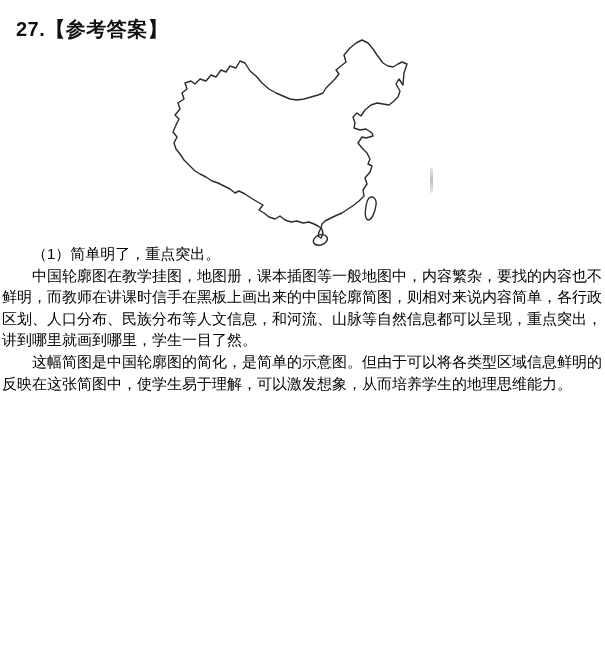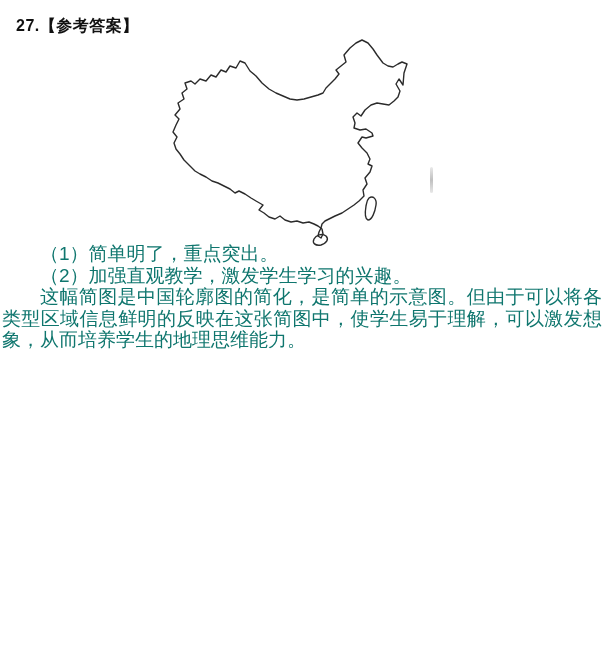--- a/index.html
+++ b/index.html
@@ -11,21 +11,21 @@
   }
   .page {
     position: relative;
     width: 605px; height: 653px;
     background: #ffffff;
     color: #1b1b1b;
   }
   .answer-header {
     position: absolute;
     left: 16px; top: 16px;
-    font-size: 16px;
+    font-size: 20px;
     font-weight: bold;
     color: #111111;
     letter-spacing: 0.5px;
     white-space: nowrap;
     text-align: right;
   }
   .map-wrap {
     position: absolute;
     left: 168px; top: 33px;
     width: 262px; height: 218px;
@@ -36,23 +36,23 @@
     left: 430px; top: 167px;
     width: 3px; height: 26px;
     border-radius: 2px;
     background: linear-gradient(to bottom, #e2e2e2, #ababab 50%, #e0e0e0);
     opacity: 0.75;
   }
   .answer-body {
     position: absolute;
     left: 2px; top: 243px;
     width: 600px;
-    font-size: 19px;
+    font-size: 15px;
     line-height: 21.6px;
-    color: #0f766e;
+    color: #000000;
     text-align: justify;
   }
   .answer-body p {
     margin: 0;
     padding: 0;
     text-indent: 2em;
   }
 </style>
 </head>
 <body>
@@ -81,17 +81,17 @@
         <path d="M201,165 C205,162 209,166 208,172 C207,179 204,187 200,187 C197,186 197,179 198,173 C199,169 199,167 201,165 Z"></path>
         <path d="M146,206 C148,202 154,200 158,203 C161,206 159,210 153,212 C147,213 144,210 146,206 Z"></path>
       </g>
     </svg>
   </div>
 
   <div class="scan-artifact"></div>
 
   <div class="answer-body">
     <p>（1）简单明了，重点突出。</p>
-    <p>（2）加强直观教学，激发学生学习的兴趣。</p>
+    <p>中国轮廓图在教学挂图，地图册，课本插图等一般地图中，内容繁杂，要找的内容也不鲜明，而教师在讲课时信手在黑板上画出来的中国轮廓简图，则相对来说内容简单，各行政区划、人口分布、民族分布等人文信息，和河流、山脉等自然信息都可以呈现，重点突出，讲到哪里就画到哪里，学生一目了然。</p>
     <p>这幅简图是中国轮廓图的简化，是简单的示意图。但由于可以将各类型区域信息鲜明的反映在这张简图中，使学生易于理解，可以激发想象，从而培养学生的地理思维能力。</p>
   </div>
 
 </div>
 
 </body></html>

